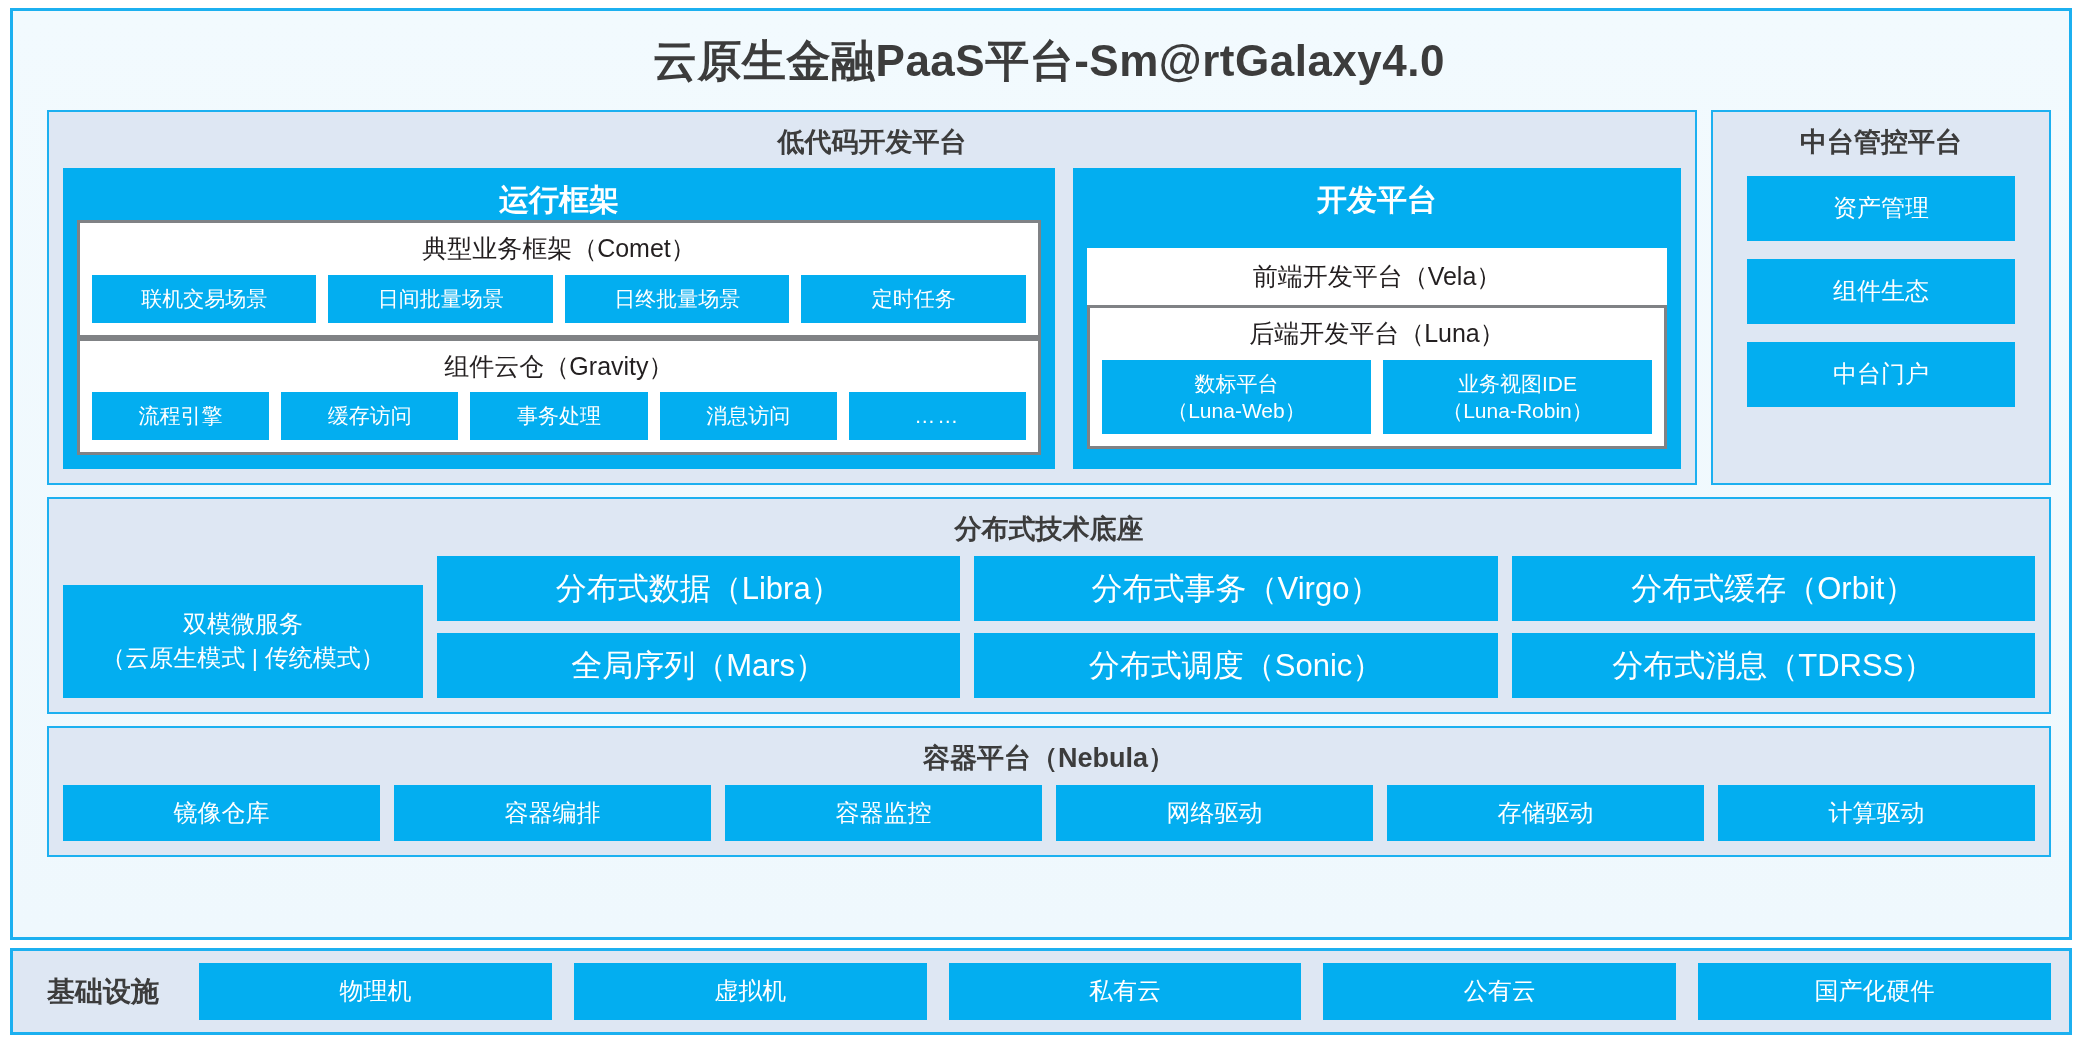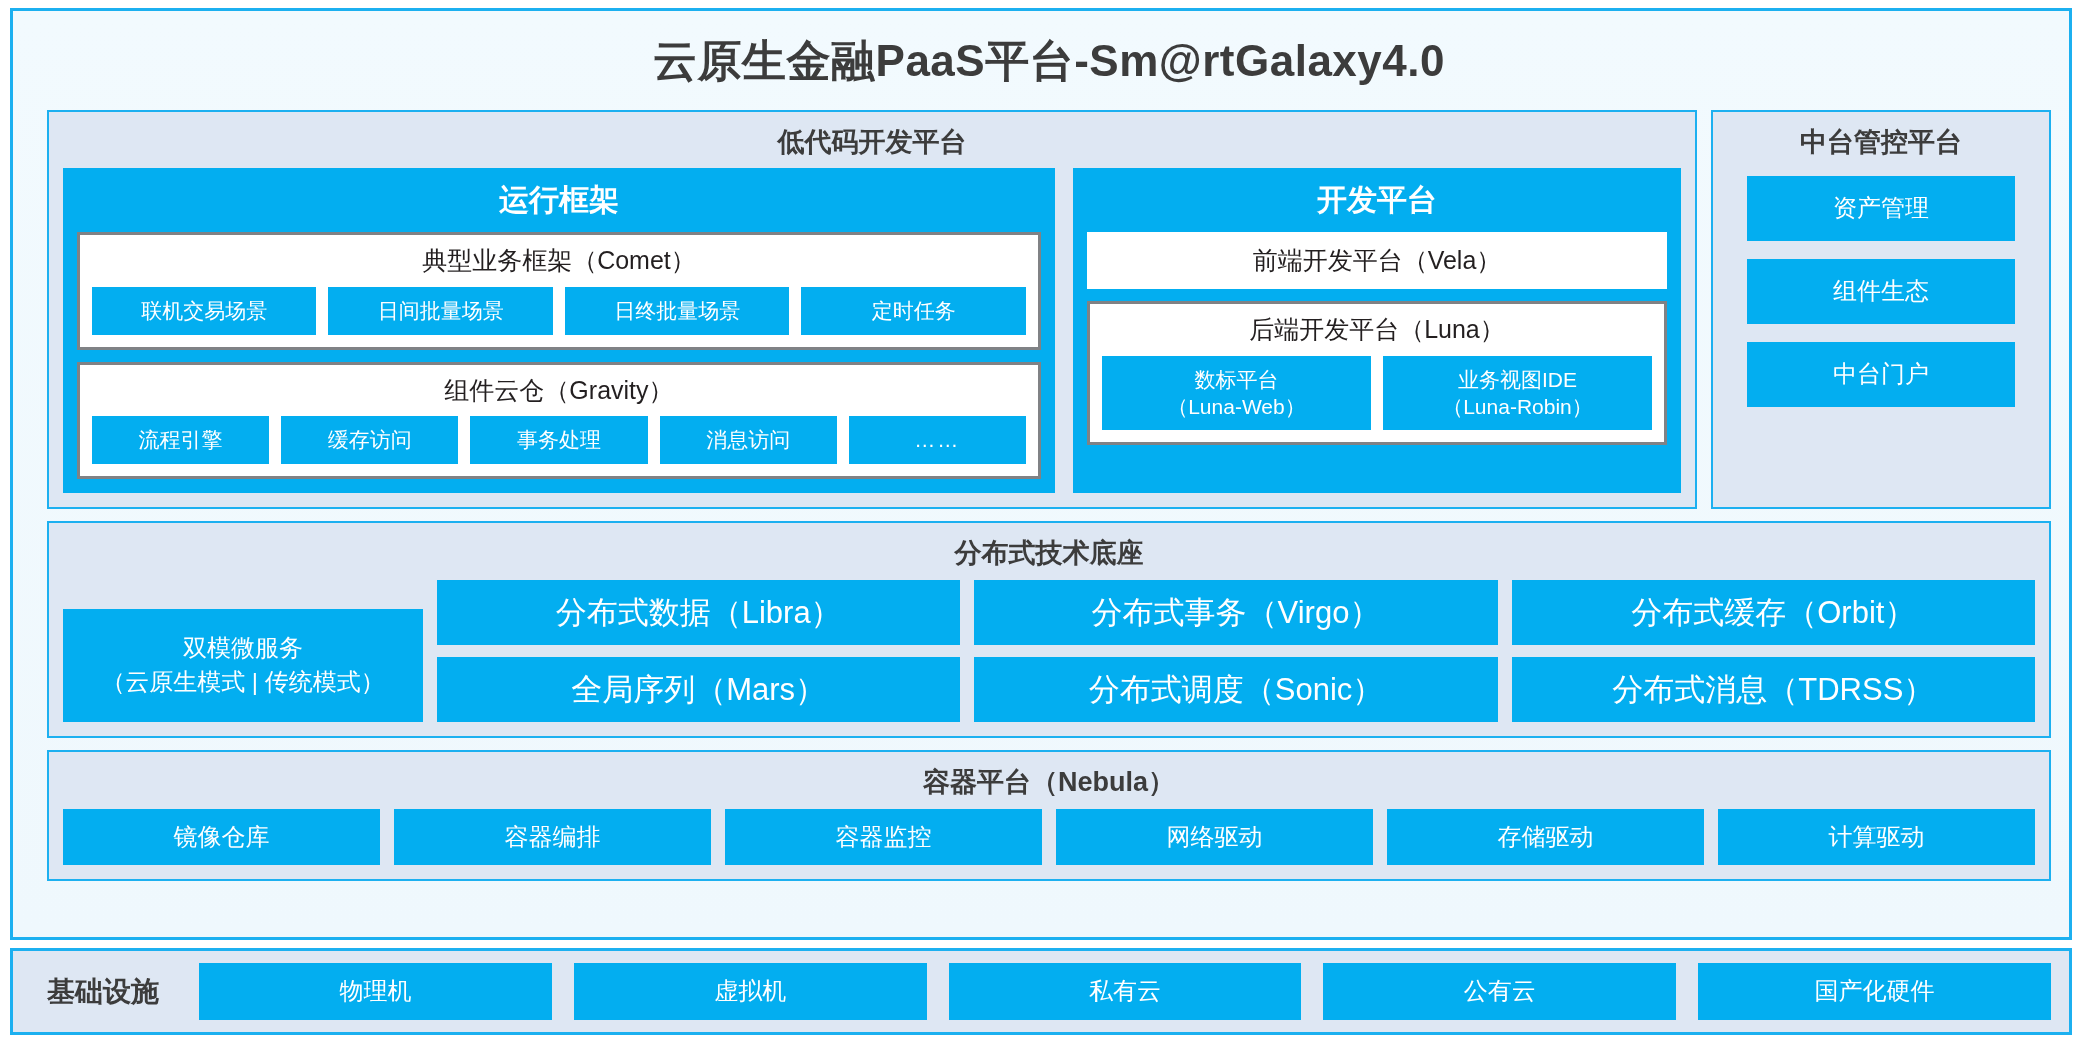--- a/index.html
+++ b/index.html
@@ -75,21 +75,20 @@
     display: flex;
     gap: 18px;
     align-items: stretch;
   }
 
   .blue-block {
     background: #03AEF0;
     padding: 10px 14px 14px 14px;
     display: flex;
     flex-direction: column;
-    gap: 12px;
   }
 
   .blue-block-title {
     text-align: center;
     font-size: 30px;
     font-weight: bold;
     color: #ffffff;
     line-height: 1.2;
     padding: 4px 0 2px 0;
   }
@@ -111,20 +110,21 @@
     padding: 2px 0 2px 0;
   }
 
   .white-box-plain {
     background: #ffffff;
     border: none;
     padding: 12px 10px;
     text-align: center;
     font-size: 25px;
     color: #231F20;
+    margin-top: 28px;
   }
 
   .chip-row {
     display: flex;
     gap: 12px;
   }
 
   .chip {
     background: #03AEF0;
     color: #ffffff;

